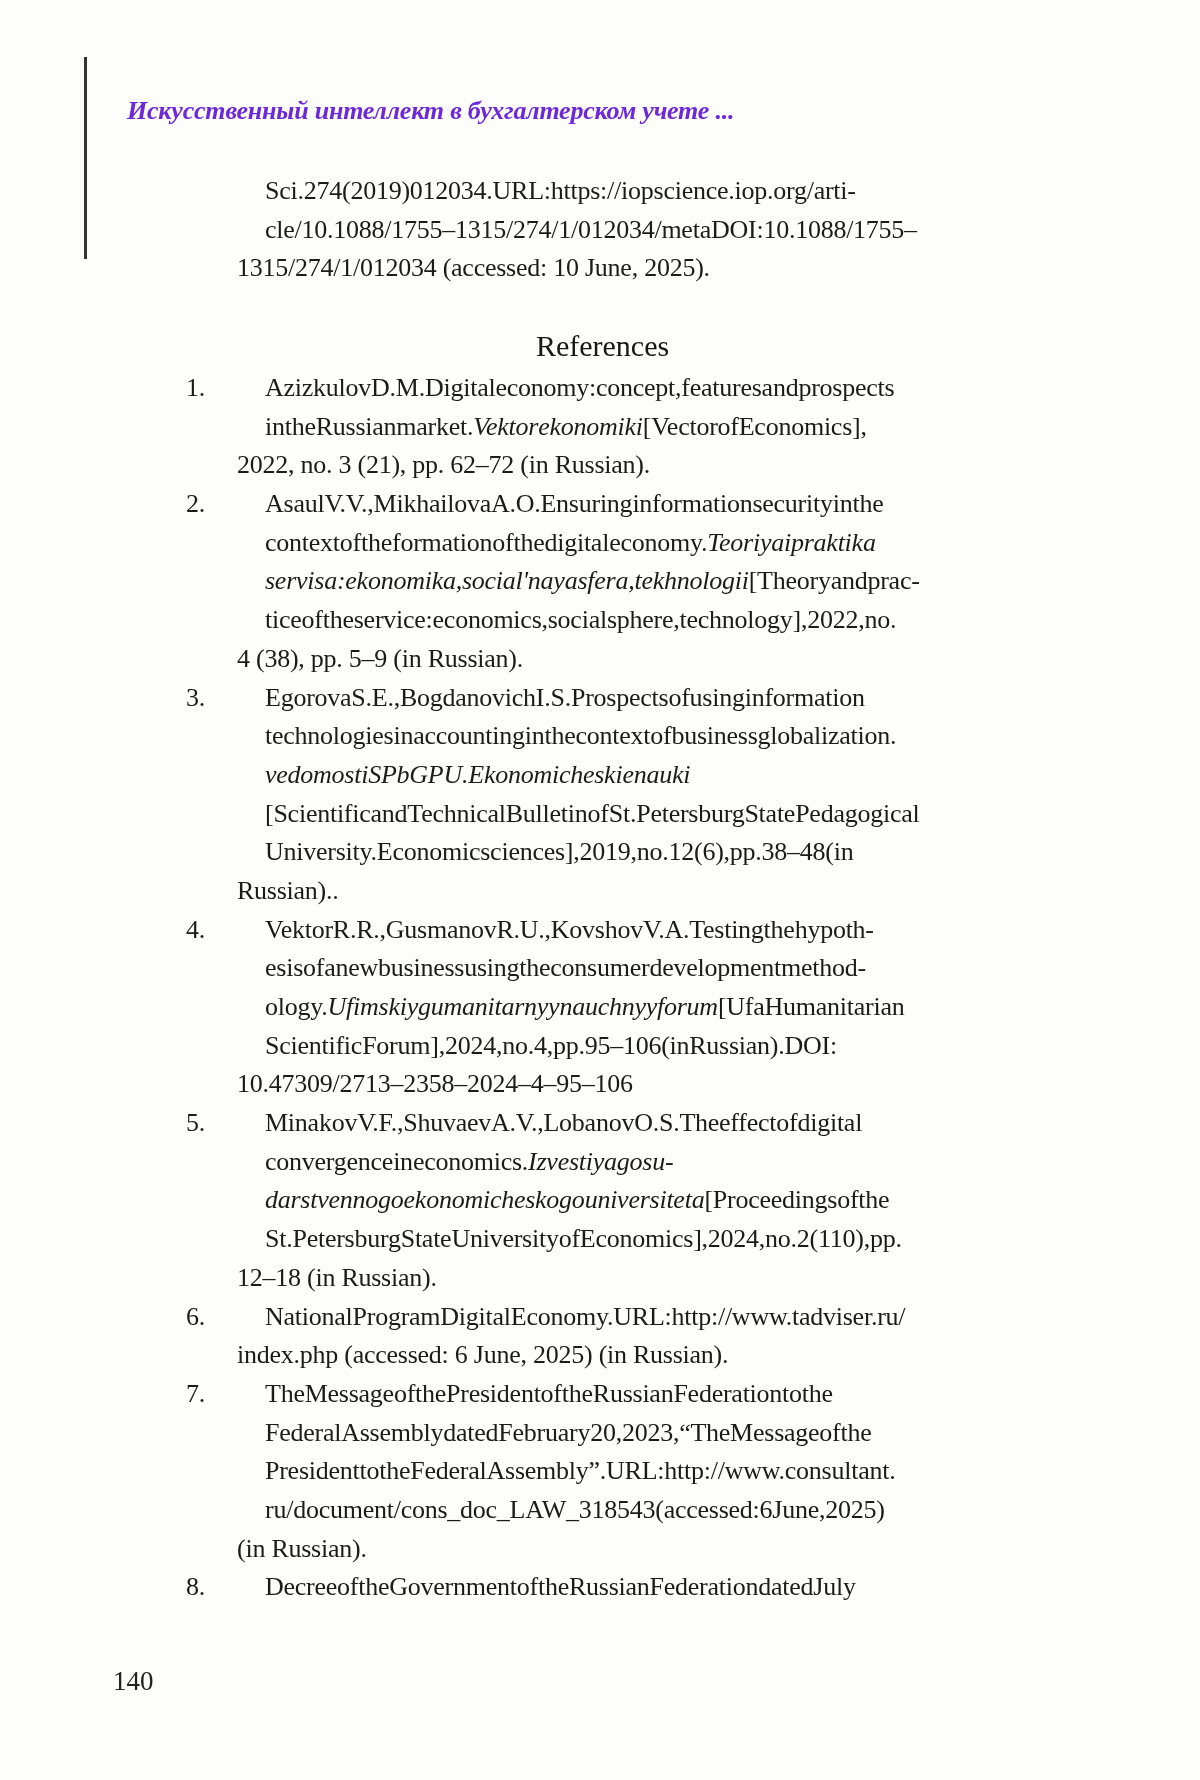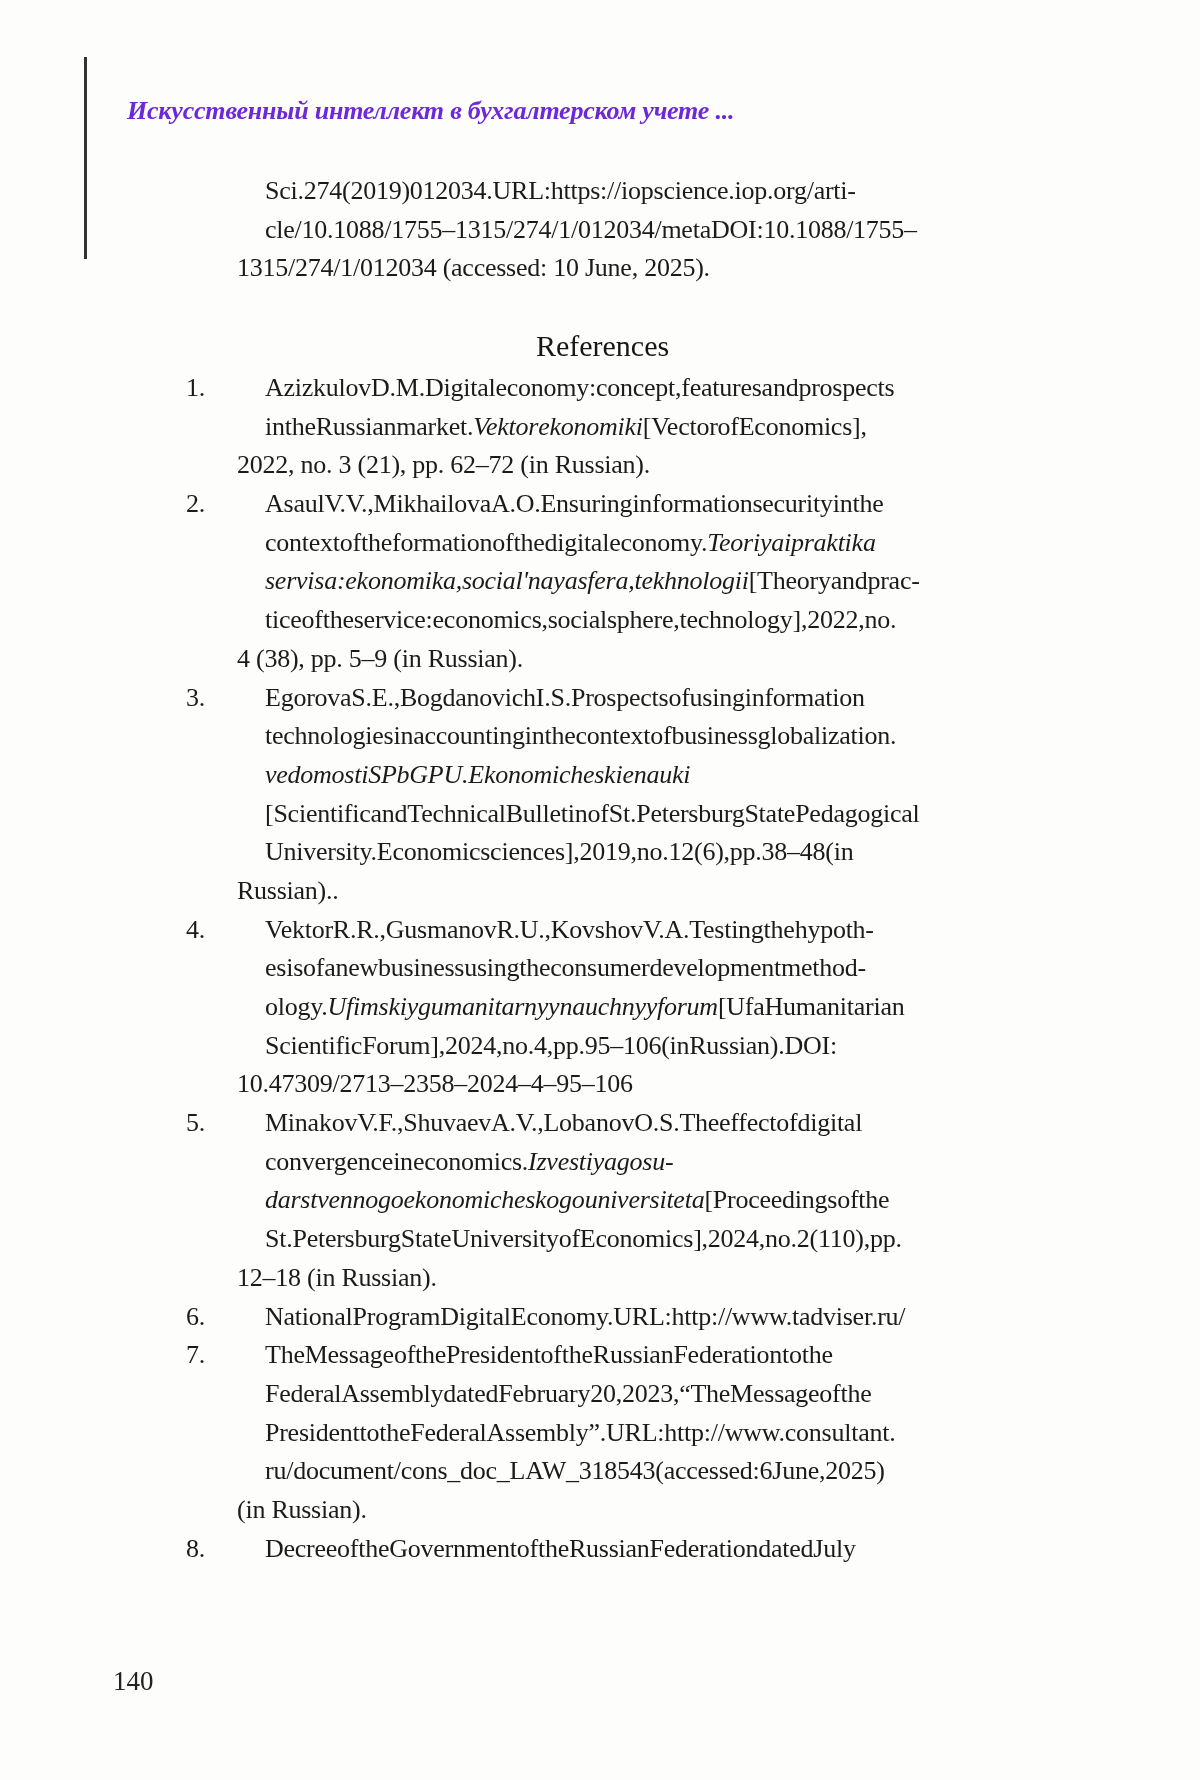--- a/index.html
+++ b/index.html
@@ -323,20 +323,21 @@
         <div class="ref-num">6.</div>
         <div class="ref-body">
           <div class="tline just">
             <span>National</span>
             <span>Program</span>
             <span>Digital</span>
             <span>Economy.</span>
             <span>URL:</span>
             <span>http://www.tadviser.ru/</span>
           </div>
+          <div class="tline"><span>index.php (accessed: 6 June, 2025) (in Russian).</span></div>
         </div>
       </div>
       <div class="ref-item">
         <div class="ref-num">7.</div>
         <div class="ref-body">
           <div class="tline just">
             <span>The</span>
             <span>Message</span>
             <span>of</span>
             <span>the</span>

